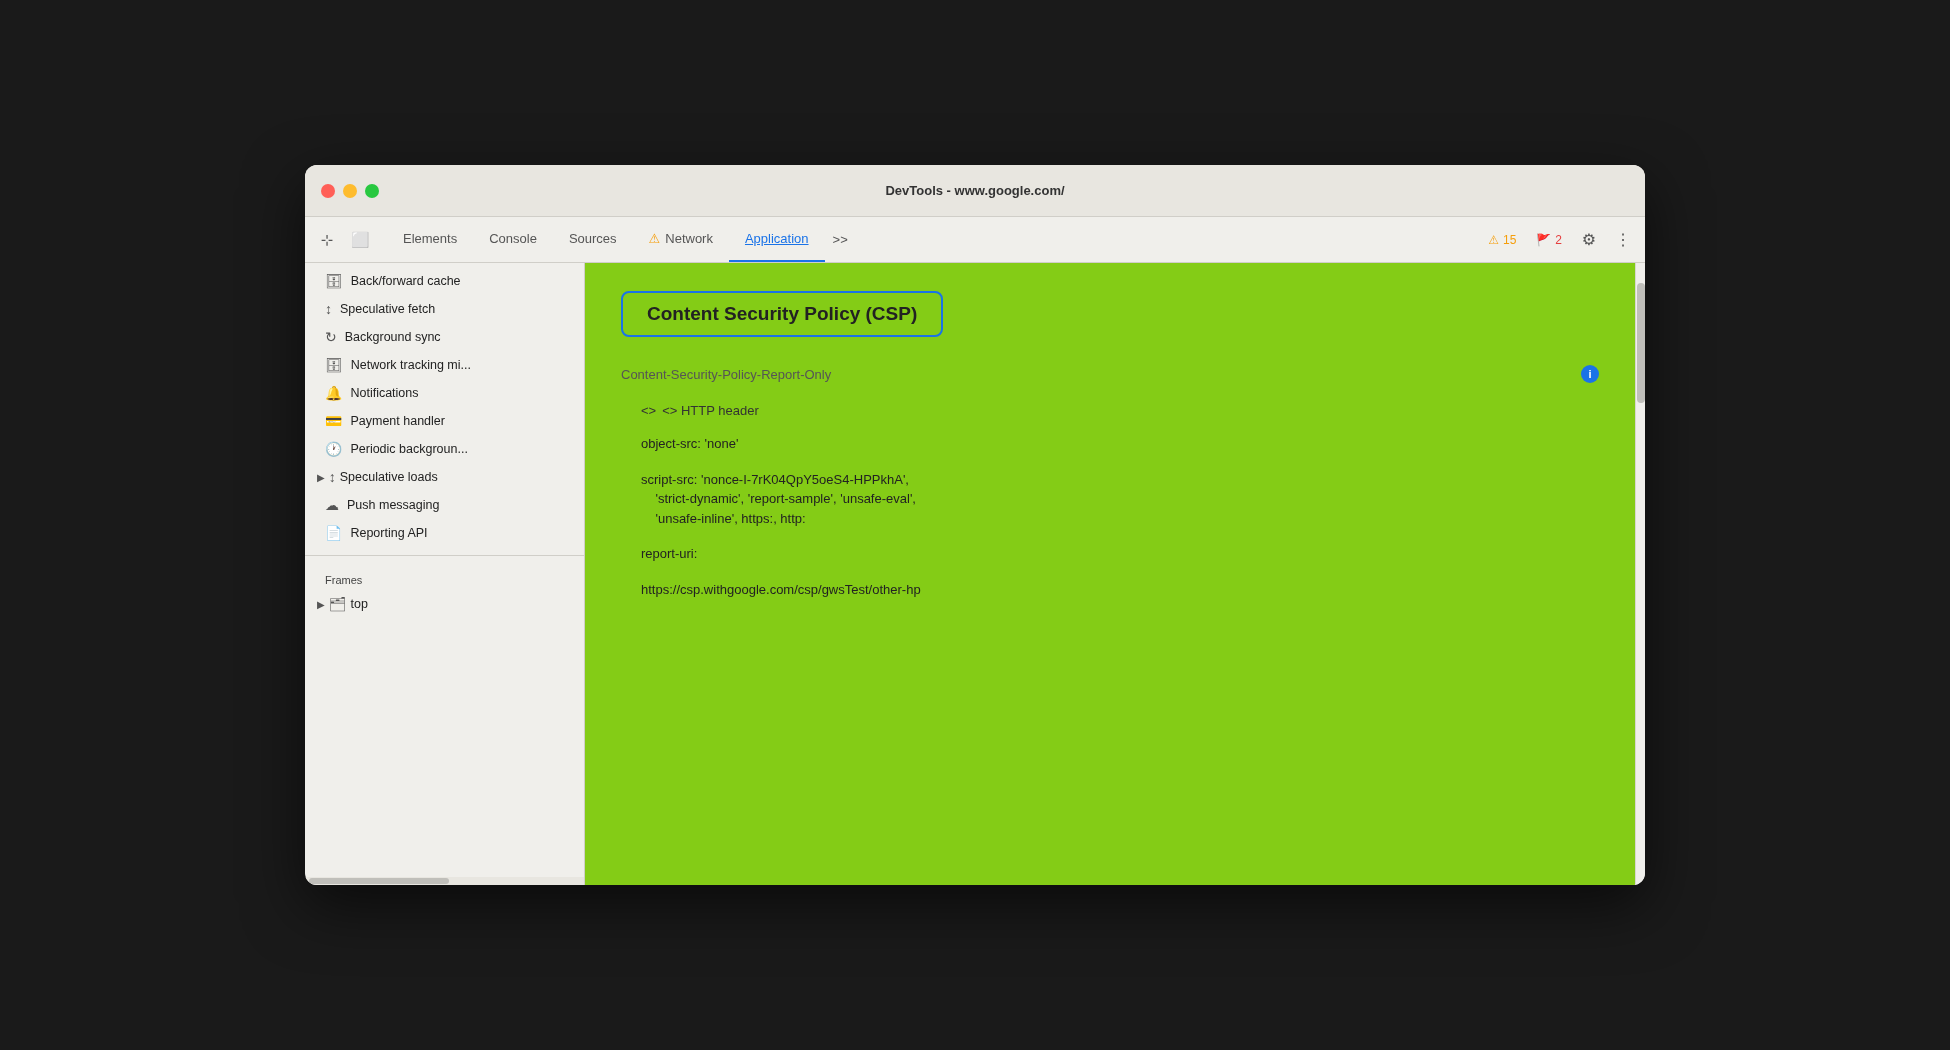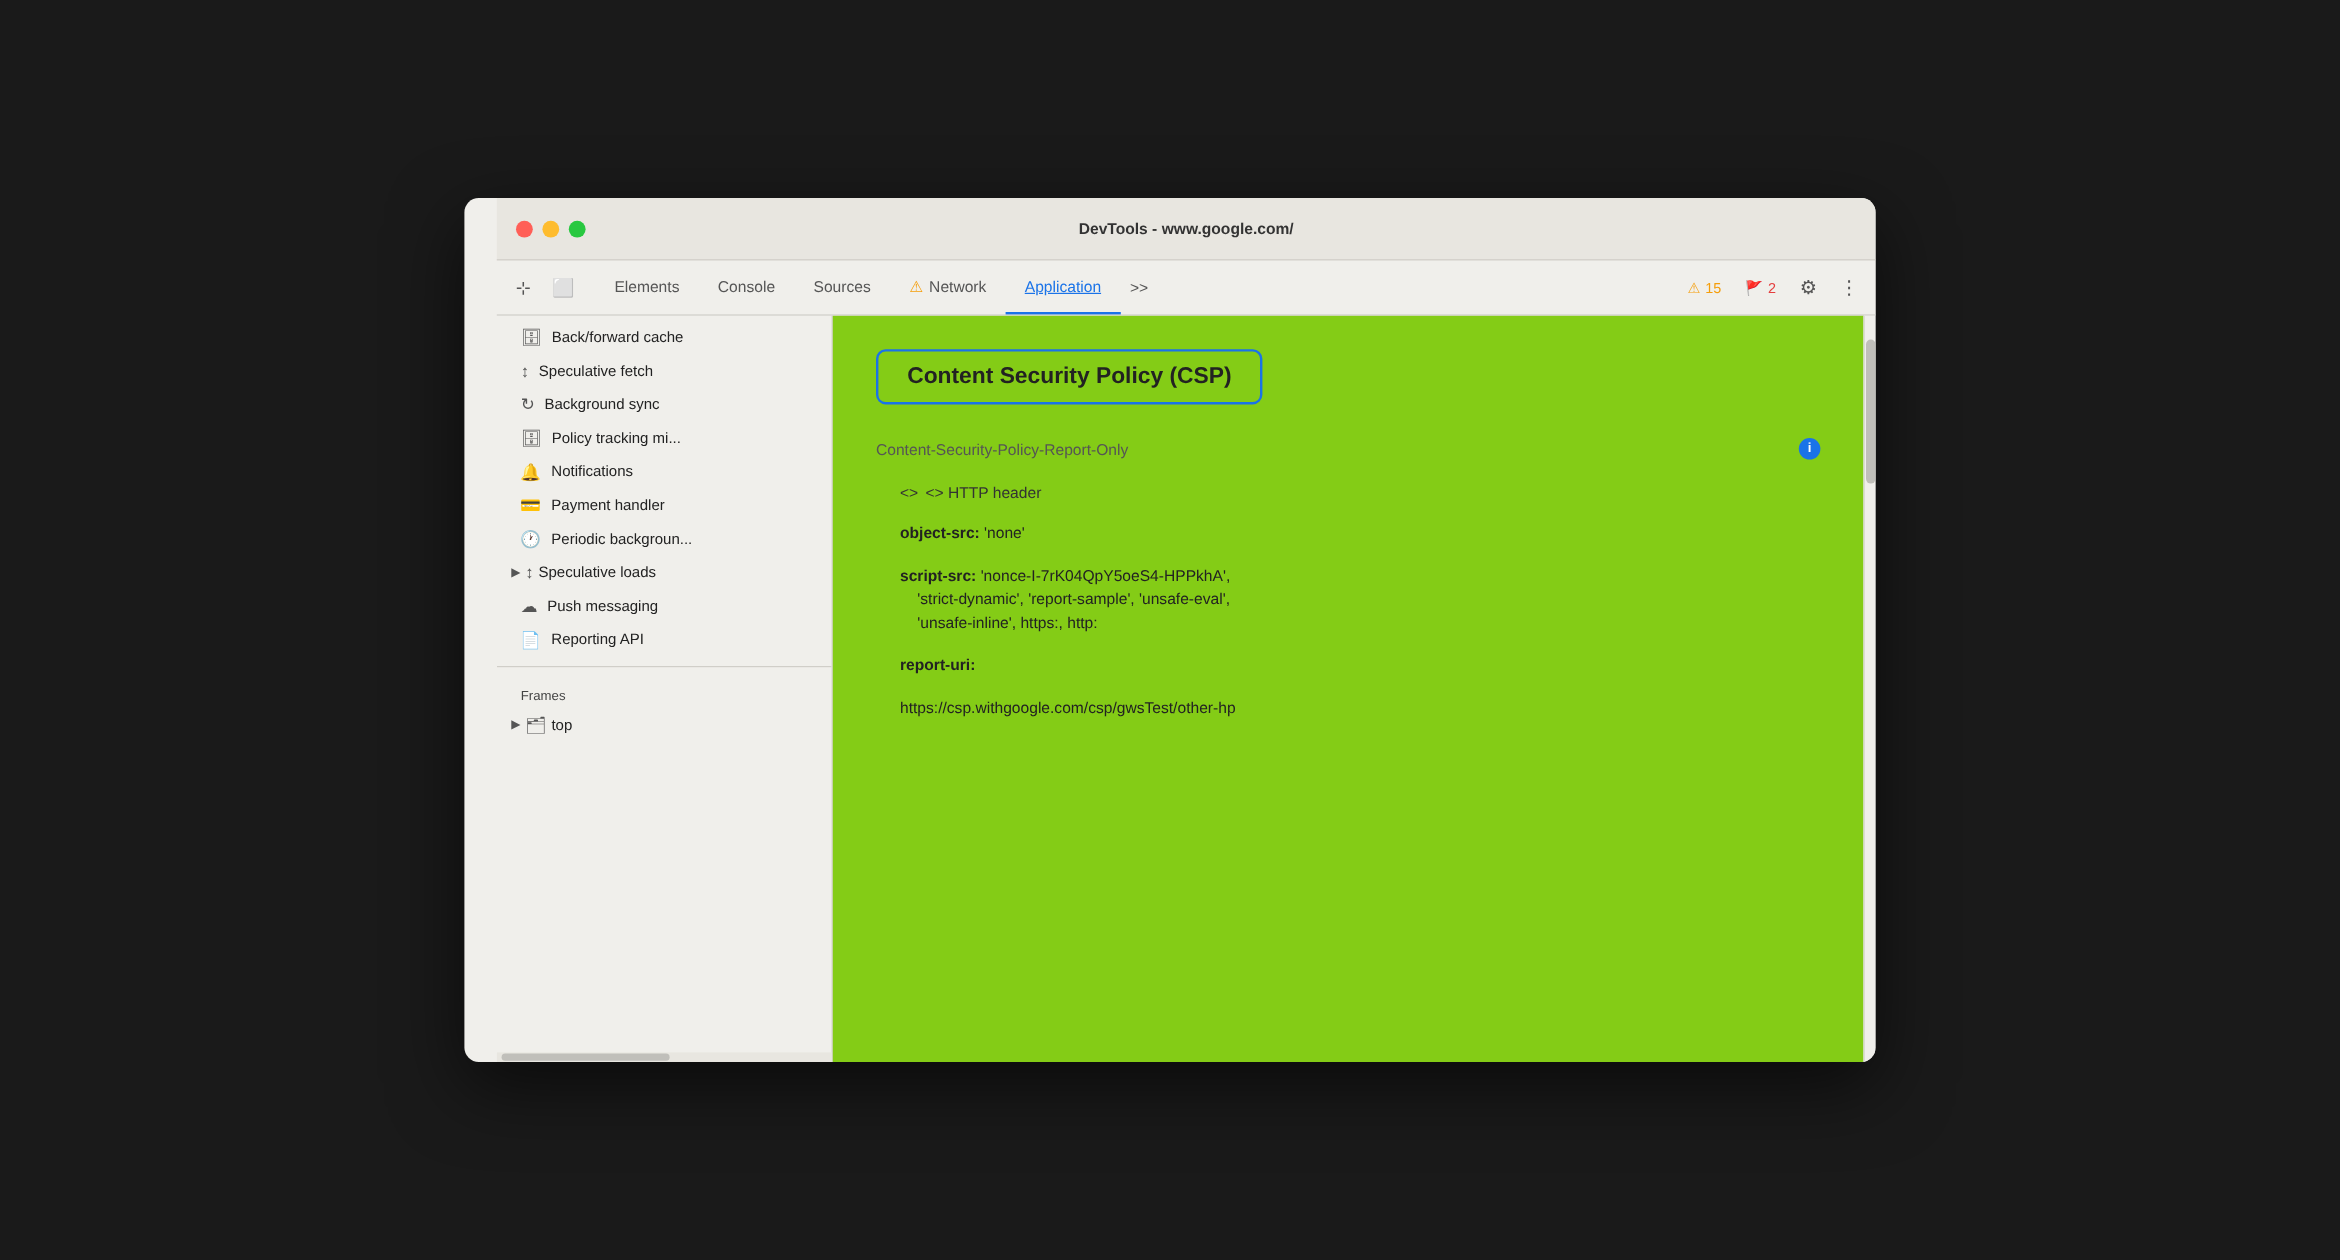--- a/index.html
+++ b/index.html
@@ -6,29 +6,28 @@
     body {
       background: #1a1a1a;
       display: flex;
       justify-content: center;
       align-items: center;
       width: 1950px;
       height: 1050px;
       font-family: -apple-system, BlinkMacSystemFont, 'Helvetica Neue', Arial, sans-serif;
     }
     .window {
-      width: 1176px;
+      width: 1340px;
       height: 720px;
       background: #f0efeb;
       border-radius: 12px;
       overflow: hidden;
       box-shadow: 0 20px 60px rgba(0,0,0,0.6);
       display: flex;
       flex-direction: column;
-      padding-left: 27px;
     }
     
     .title-bar {
       background: #e8e6e0;
       height: 52px;
       display: flex;
       align-items: center;
       padding: 0 16px;
       position: relative;
       border-bottom: 1px solid #d0cec8;
@@ -269,21 +268,21 @@
       margin-top: 16px;
       padding-left: 20px;
     }
     .policy-line {
       font-size: 13px;
       color: #222;
       margin-bottom: 16px;
       line-height: 1.5;
     }
     .policy-key {
-      font-weight: 700;
+      font-weight: 400;
     }
     .bottom-scrollbar {
       height: 8px;
       background: #e8e6e0;
       display: flex;
       align-items: center;
       padding: 0 4px;
       flex-shrink: 0;
     }
     .bottom-scrollbar-thumb {
@@ -394,21 +393,21 @@
           <span class="sidebar-text">Speculative fetch</span>
         </div>
 
         <div class="sidebar-item">
           <span class="sidebar-icon">↻</span>
           <span class="sidebar-text">Background sync</span>
         </div>
 
         <div class="sidebar-item">
           <span class="sidebar-icon">🗄</span>
-          <span class="sidebar-text">Policy tracking mi...</span>
+          <span class="sidebar-text">Network tracking mi...</span>
         </div>
 
         <div class="sidebar-item">
           <span class="sidebar-icon">🔔</span>
           <span class="sidebar-text">Notifications</span>
         </div>
 
         <div class="sidebar-item">
           <span class="sidebar-icon">💳</span>
           <span class="sidebar-text">Payment handler</span>

